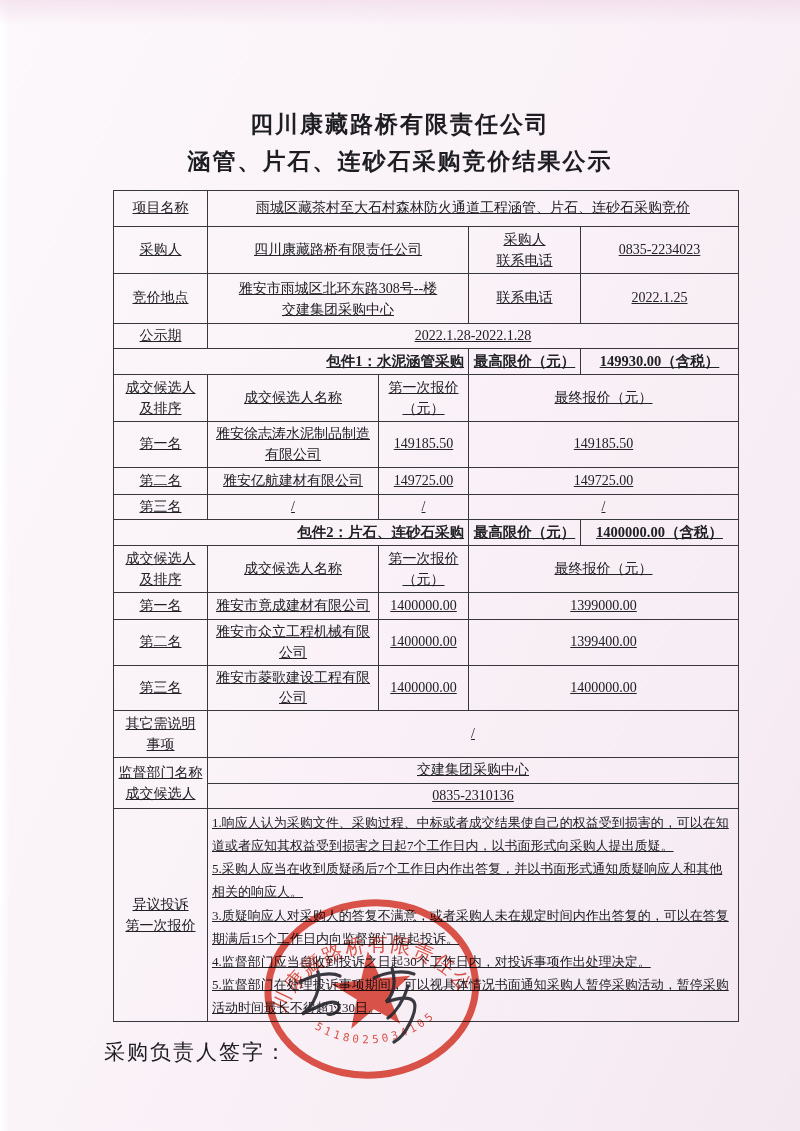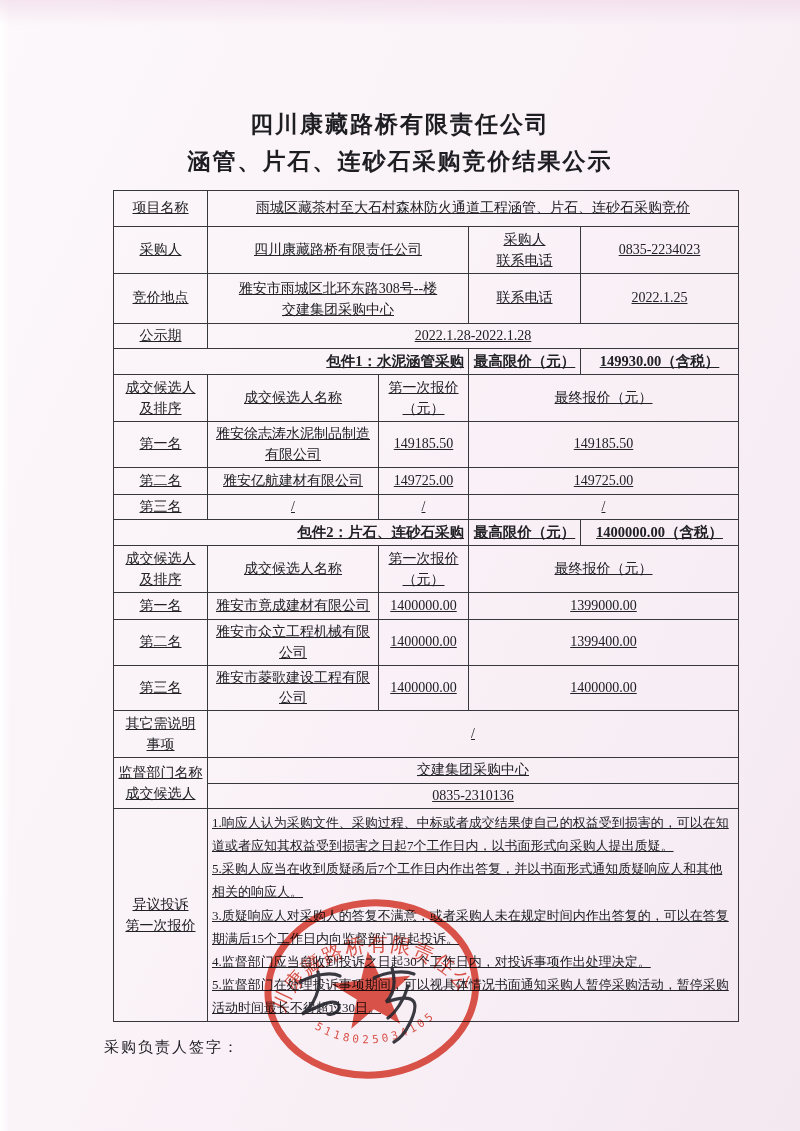--- a/index.html
+++ b/index.html
@@ -33,21 +33,21 @@
     border:1.6px solid #38383c; text-align:center; vertical-align:middle;
     padding:2px 4px; line-height:1.45; overflow:hidden;
   }
   td.name-cell { text-align:left; padding-left:8px; }
   tr.pkg td { font-weight:700; font-size:14.5px; }
   tr.pkg td.pkg-title { text-align:right; }
   .two-line { line-height:1.5; }
   td.notes-cell { text-align:left; vertical-align:top; padding:8px 10px 6px 10px; }
   .note-item { font-size:13px; line-height:1.78; text-align:left; color:#212126; }
   .sign-row {
-    margin:16px 0 0 104px; font-size:15px; letter-spacing:2px; font-weight:400; color:#1d1d22;
+    margin:16px 0 0 104px; font-size:21px; letter-spacing:2px; font-weight:400; color:#1d1d22;
   }
   .seal {
     position:absolute; left:258px; top:893px; width:228px; height:196px;
     transform:rotate(-6deg); mix-blend-mode:multiply; opacity:.92; pointer-events:none;
   }
   .signature {
     position:absolute; left:288px; top:948px; width:170px; height:100px;
     pointer-events:none;
   }
   .r-h36 td{height:36px} .r-h42 td{height:42px} .r-h50 td{height:50px}

